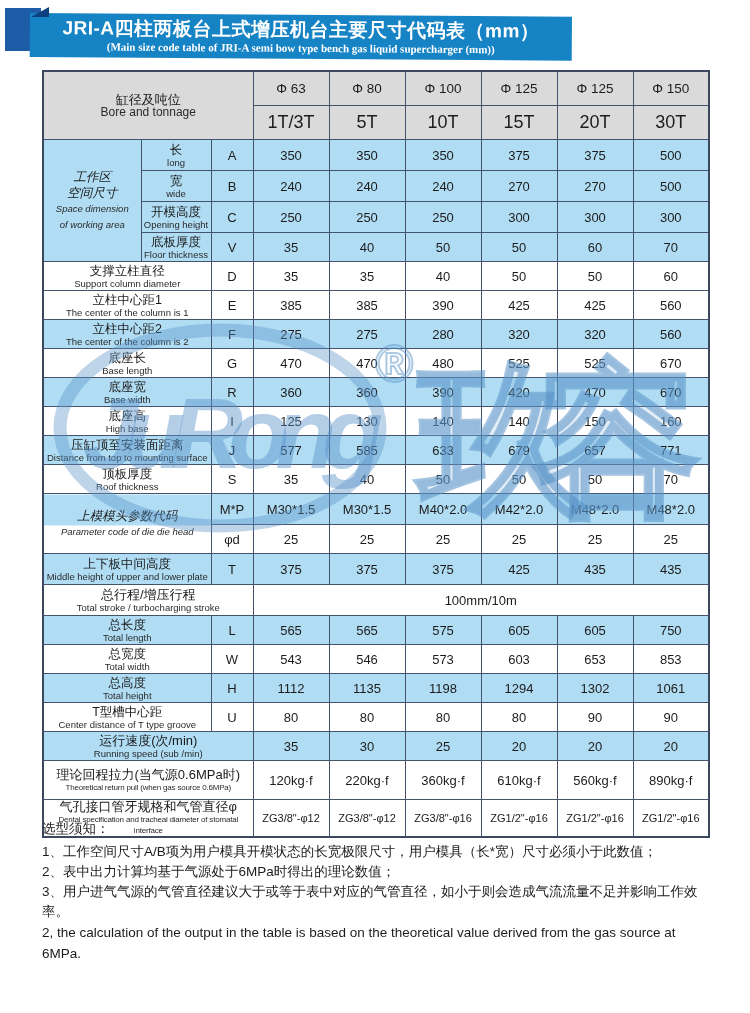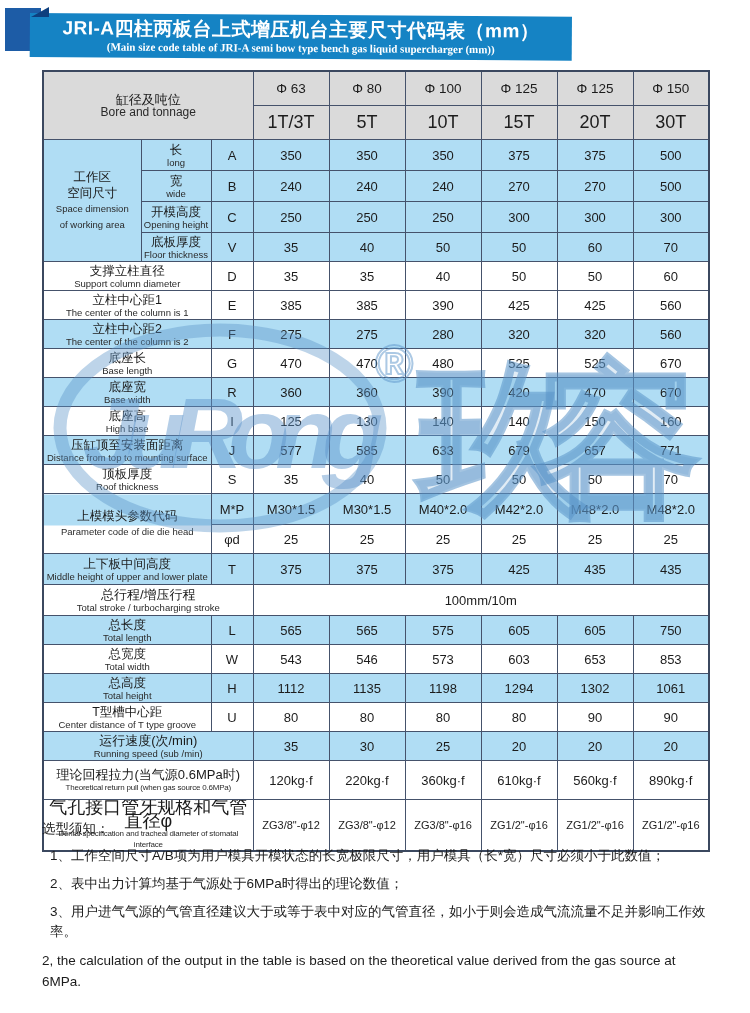--- a/index.html
+++ b/index.html
@@ -34,28 +34,28 @@
   td.h38{height:38px;}
   td.h36{height:36px;}
   .cn{font-size:12.5px;line-height:14px;color:#1a1a1a;}
   .en{font-size:9.5px;line-height:11px;color:#2a2a2a;}
   .en.small{font-size:8px;letter-spacing:-0.2px;}
   .code{font-size:13px;}
   .val{font-size:13px;}
   .val.sm{font-size:11px;}
   .bore{font-size:13.5px;}
   .ton{font-size:18px;}
-  .grouplines div{line-height:16px;}
+  .grouplines div{line-height:16px;font-style:italic;}
   
   .watermark{position:absolute;left:45px;top:320px;width:662px;height:218px;z-index:6;
     pointer-events:none;}
   
   .notes{position:absolute;left:42px;top:820px;width:672px;z-index:2;}
   .notes .head-cn{font-size:13.5px;margin:0 0 4px 0;font-family:Liberation Serif, serif;}
-  .notes .item-cn{font-size:13.5px;line-height:20px;margin:8px;}
+  .notes .item-cn{font-size:13.5px;line-height:20px;margin:0;}
   .notes .head-en{font-size:13.5px;margin:14px 0 2px 0;}
   .notes .item-en{font-size:13.5px;line-height:21px;margin:0;}
 </style>
 </head>
 <body>
 
 <div class="banner-square"></div>
 <div class="banner-fold"></div>
 <div class="ribbon">
   <div class="t1">JRI-A四柱两板台上式增压机台主要尺寸代码表（mm）</div>
@@ -371,21 +371,21 @@
           </td>
           <td class="white h38 val">120kg·f</td>
           <td class="white h38 val">220kg·f</td>
           <td class="white h38 val">360kg·f</td>
           <td class="white h38 val">610kg·f</td>
           <td class="white h38 val">560kg·f</td>
           <td class="white h38 val">890kg·f</td>
         </tr>
         <tr>
           <td class="white h36" colspan="3">
-            <div class="cn" style="font-size:18px">气孔接口管牙规格和气管直径φ</div>
+            <div class="cn" style="font-size:13px">气孔接口管牙规格和气管直径φ</div>
             <div class="en small">Dental specification and tracheal diameter of stomatal interface</div>
           </td>
           <td class="white h36 val sm">ZG3/8"-φ12</td>
           <td class="white h36 val sm">ZG3/8"-φ12</td>
           <td class="white h36 val sm">ZG3/8"-φ16</td>
           <td class="white h36 val sm">ZG1/2"-φ16</td>
           <td class="white h36 val sm">ZG1/2"-φ16</td>
           <td class="white h36 val sm">ZG1/2"-φ16</td>
         </tr>
       </tbody>

